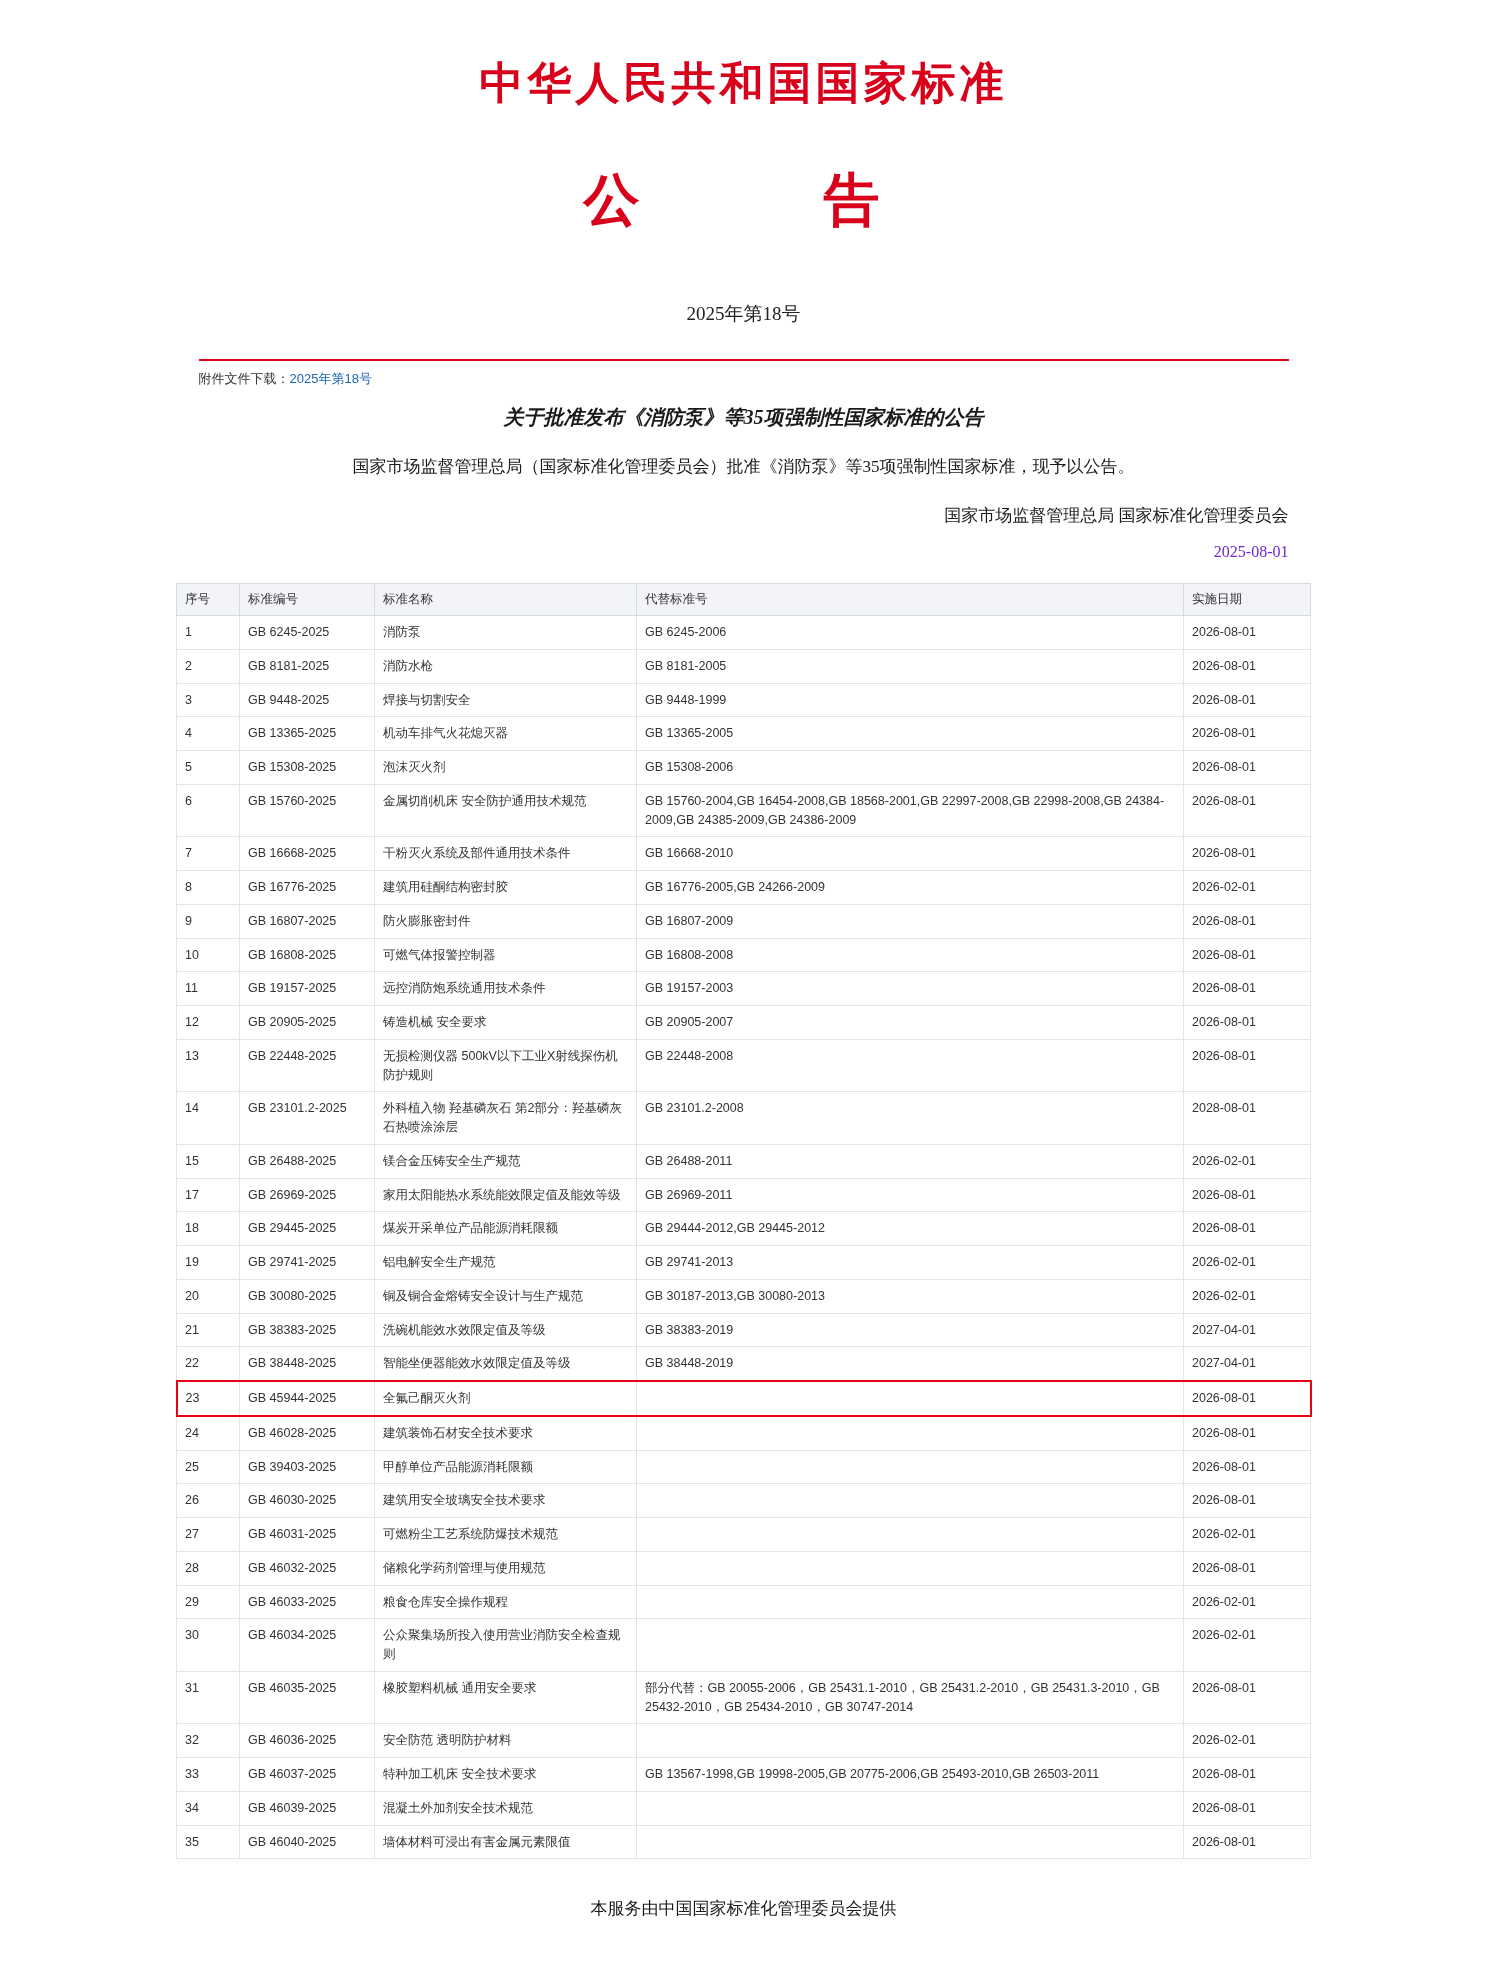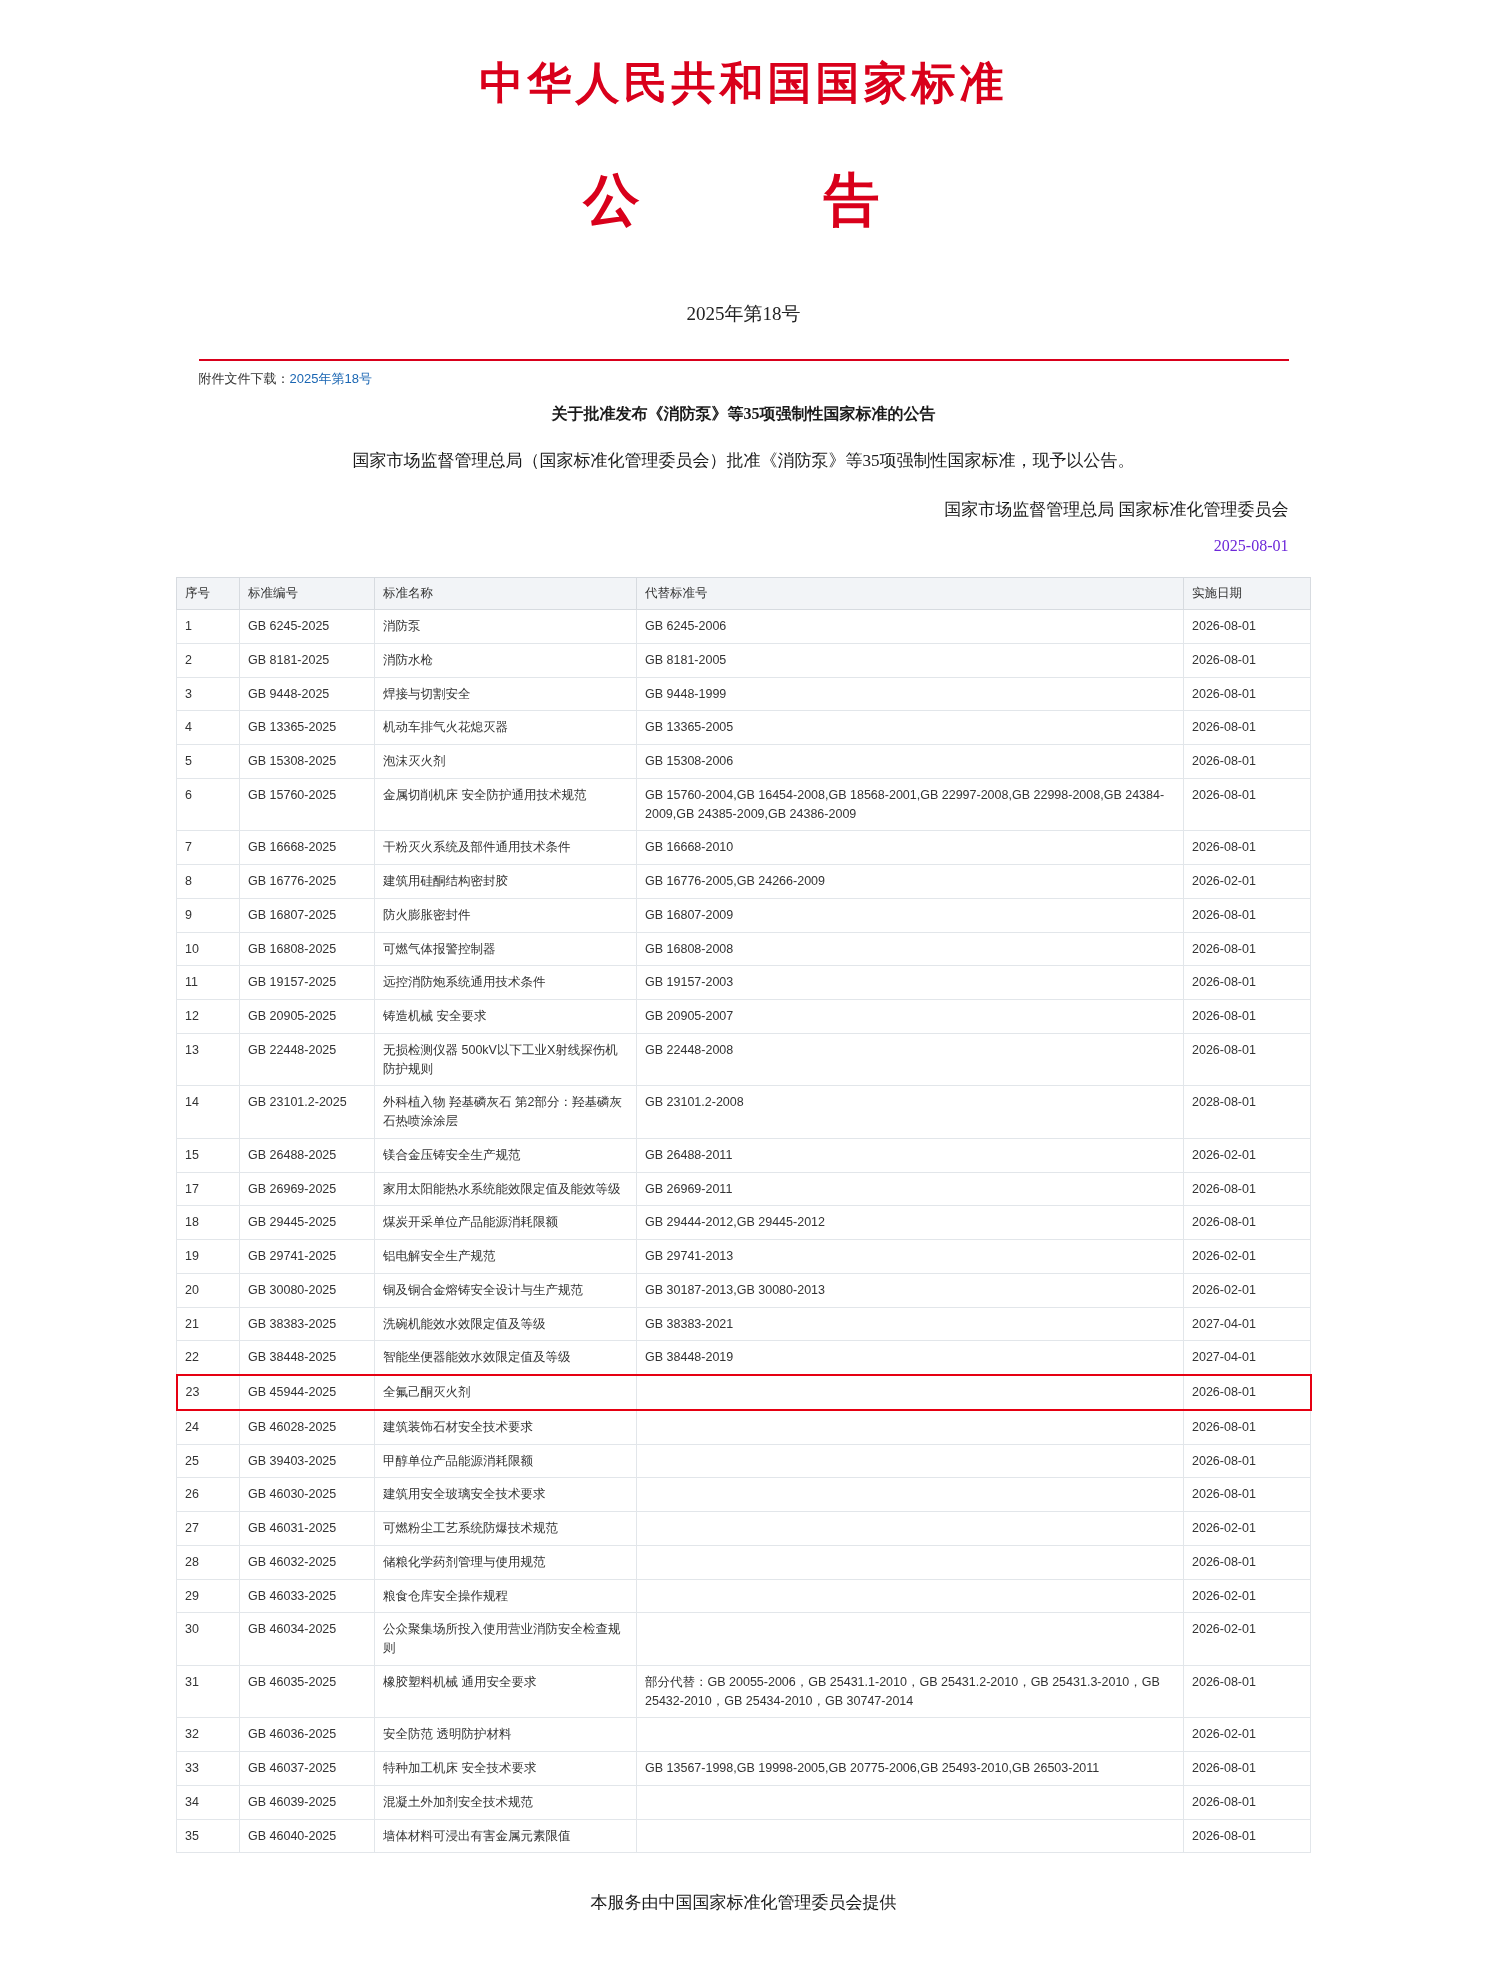--- a/index.html
+++ b/index.html
@@ -60,23 +60,24 @@
   }
   .attach-line a {
     color: #1a66b3;
     text-decoration: none;
   }
   .notice-title {
     width: 1090px;
     margin: 16px auto 0 auto;
     text-align: center;
     font-family: "Liberation Serif", "DejaVu Serif", serif;
-    font-size: 16px;
+    font-size: 20px;
     font-weight: bold;
     color: #1a1a1a;
+    font-style: italic;
   }
   .notice-body {
     width: 1010px;
     margin: 22px auto 0 auto;
     text-align: center;
     font-family: "Liberation Serif", "DejaVu Serif", serif;
     font-size: 17px;
     color: #1a1a1a;
     line-height: 1.6;
   }
@@ -302,21 +303,21 @@
           <td class="col-no">20</td>
           <td class="col-code">GB 30080-2025</td>
           <td class="col-name">铜及铜合金熔铸安全设计与生产规范</td>
           <td class="col-repl">GB 30187-2013,GB 30080-2013</td>
           <td class="col-date">2026-02-01</td>
         </tr>
         <tr>
           <td class="col-no">21</td>
           <td class="col-code">GB 38383-2025</td>
           <td class="col-name">洗碗机能效水效限定值及等级</td>
-          <td class="col-repl">GB 38383-2021</td>
+          <td class="col-repl">GB 38383-2019</td>
           <td class="col-date">2027-04-01</td>
         </tr>
         <tr>
           <td class="col-no">22</td>
           <td class="col-code">GB 38448-2025</td>
           <td class="col-name">智能坐便器能效水效限定值及等级</td>
           <td class="col-repl">GB 38448-2019</td>
           <td class="col-date">2027-04-01</td>
         </tr>
         <tr class="highlight">

